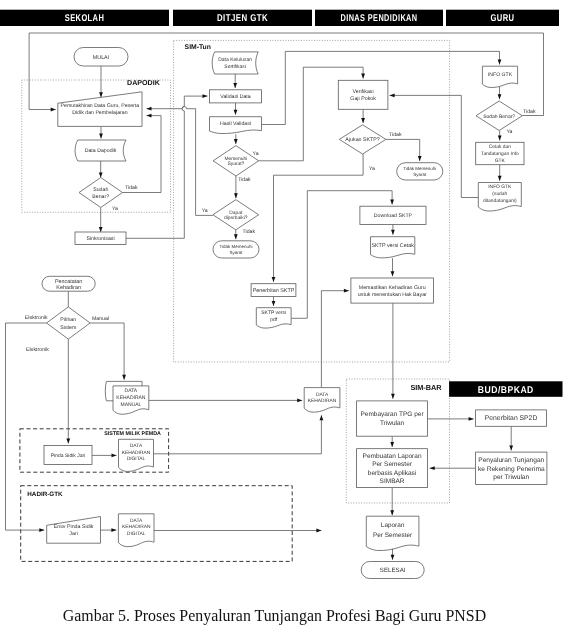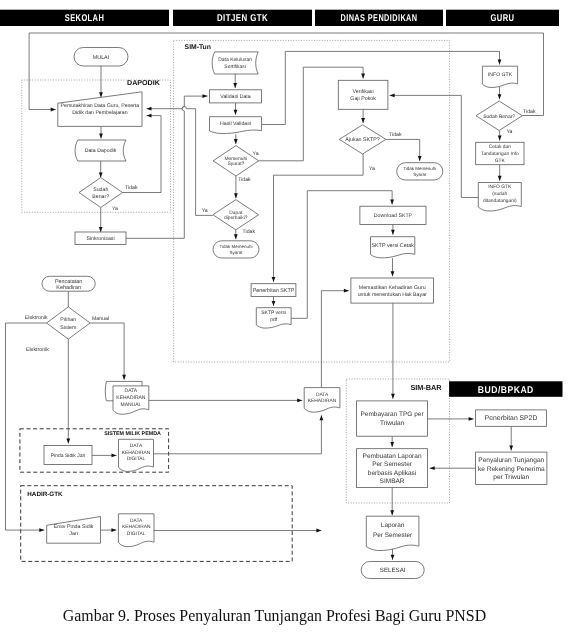--- a/index.html
+++ b/index.html
@@ -386,14 +386,14 @@
       </g>
 <g>
         <rect x="446" y="9.7" width="113" height="16.3" fill="#000"></rect>
         <text class="hl" x="502.50" y="21.35" font-size="9.8" textLength="24" lengthAdjust="spacingAndGlyphs" text-anchor="middle" fill="#fff">GURU</text>
       </g>
 <g>
         <rect x="449.1" y="381.3" width="113.4" height="15.5" fill="#000"></rect>
         <text class="hl" x="505.80" y="392.55" font-size="9.8" textLength="56" lengthAdjust="spacingAndGlyphs" text-anchor="middle" fill="#fff">BUD/BPKAD</text>
       </g>
 </svg>
-<div id="caption">Gambar 9. Proses Penyaluran Tunjangan Profesi Bagi Guru PNSD</div>
+<div id="caption">Gambar 5. Proses Penyaluran Tunjangan Profesi Bagi Guru PNSD</div>
 </div>
 
 </body></html>

